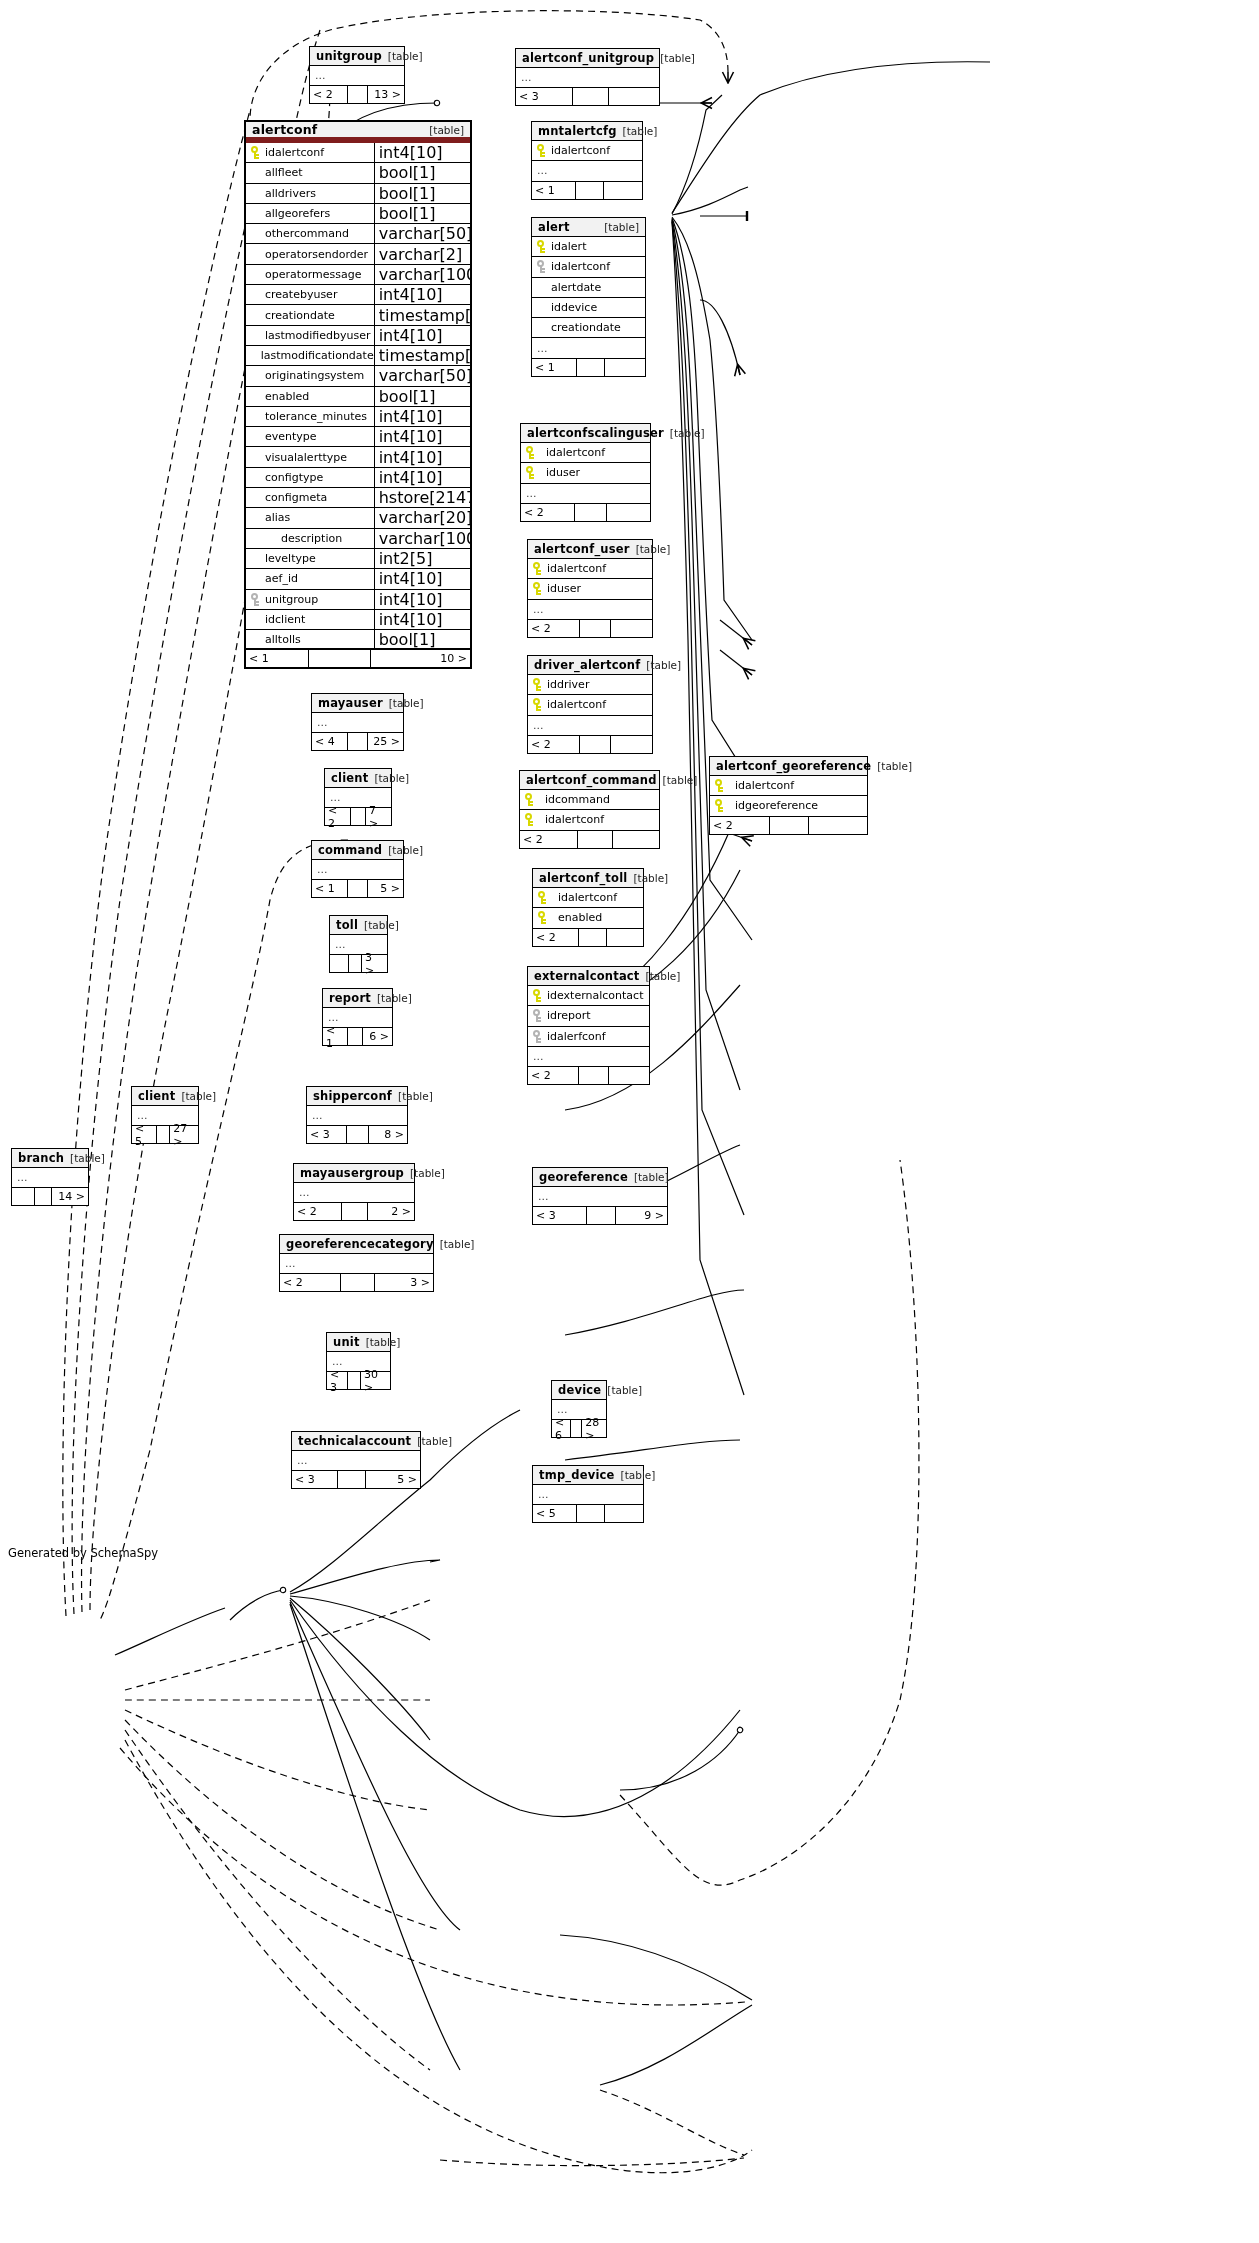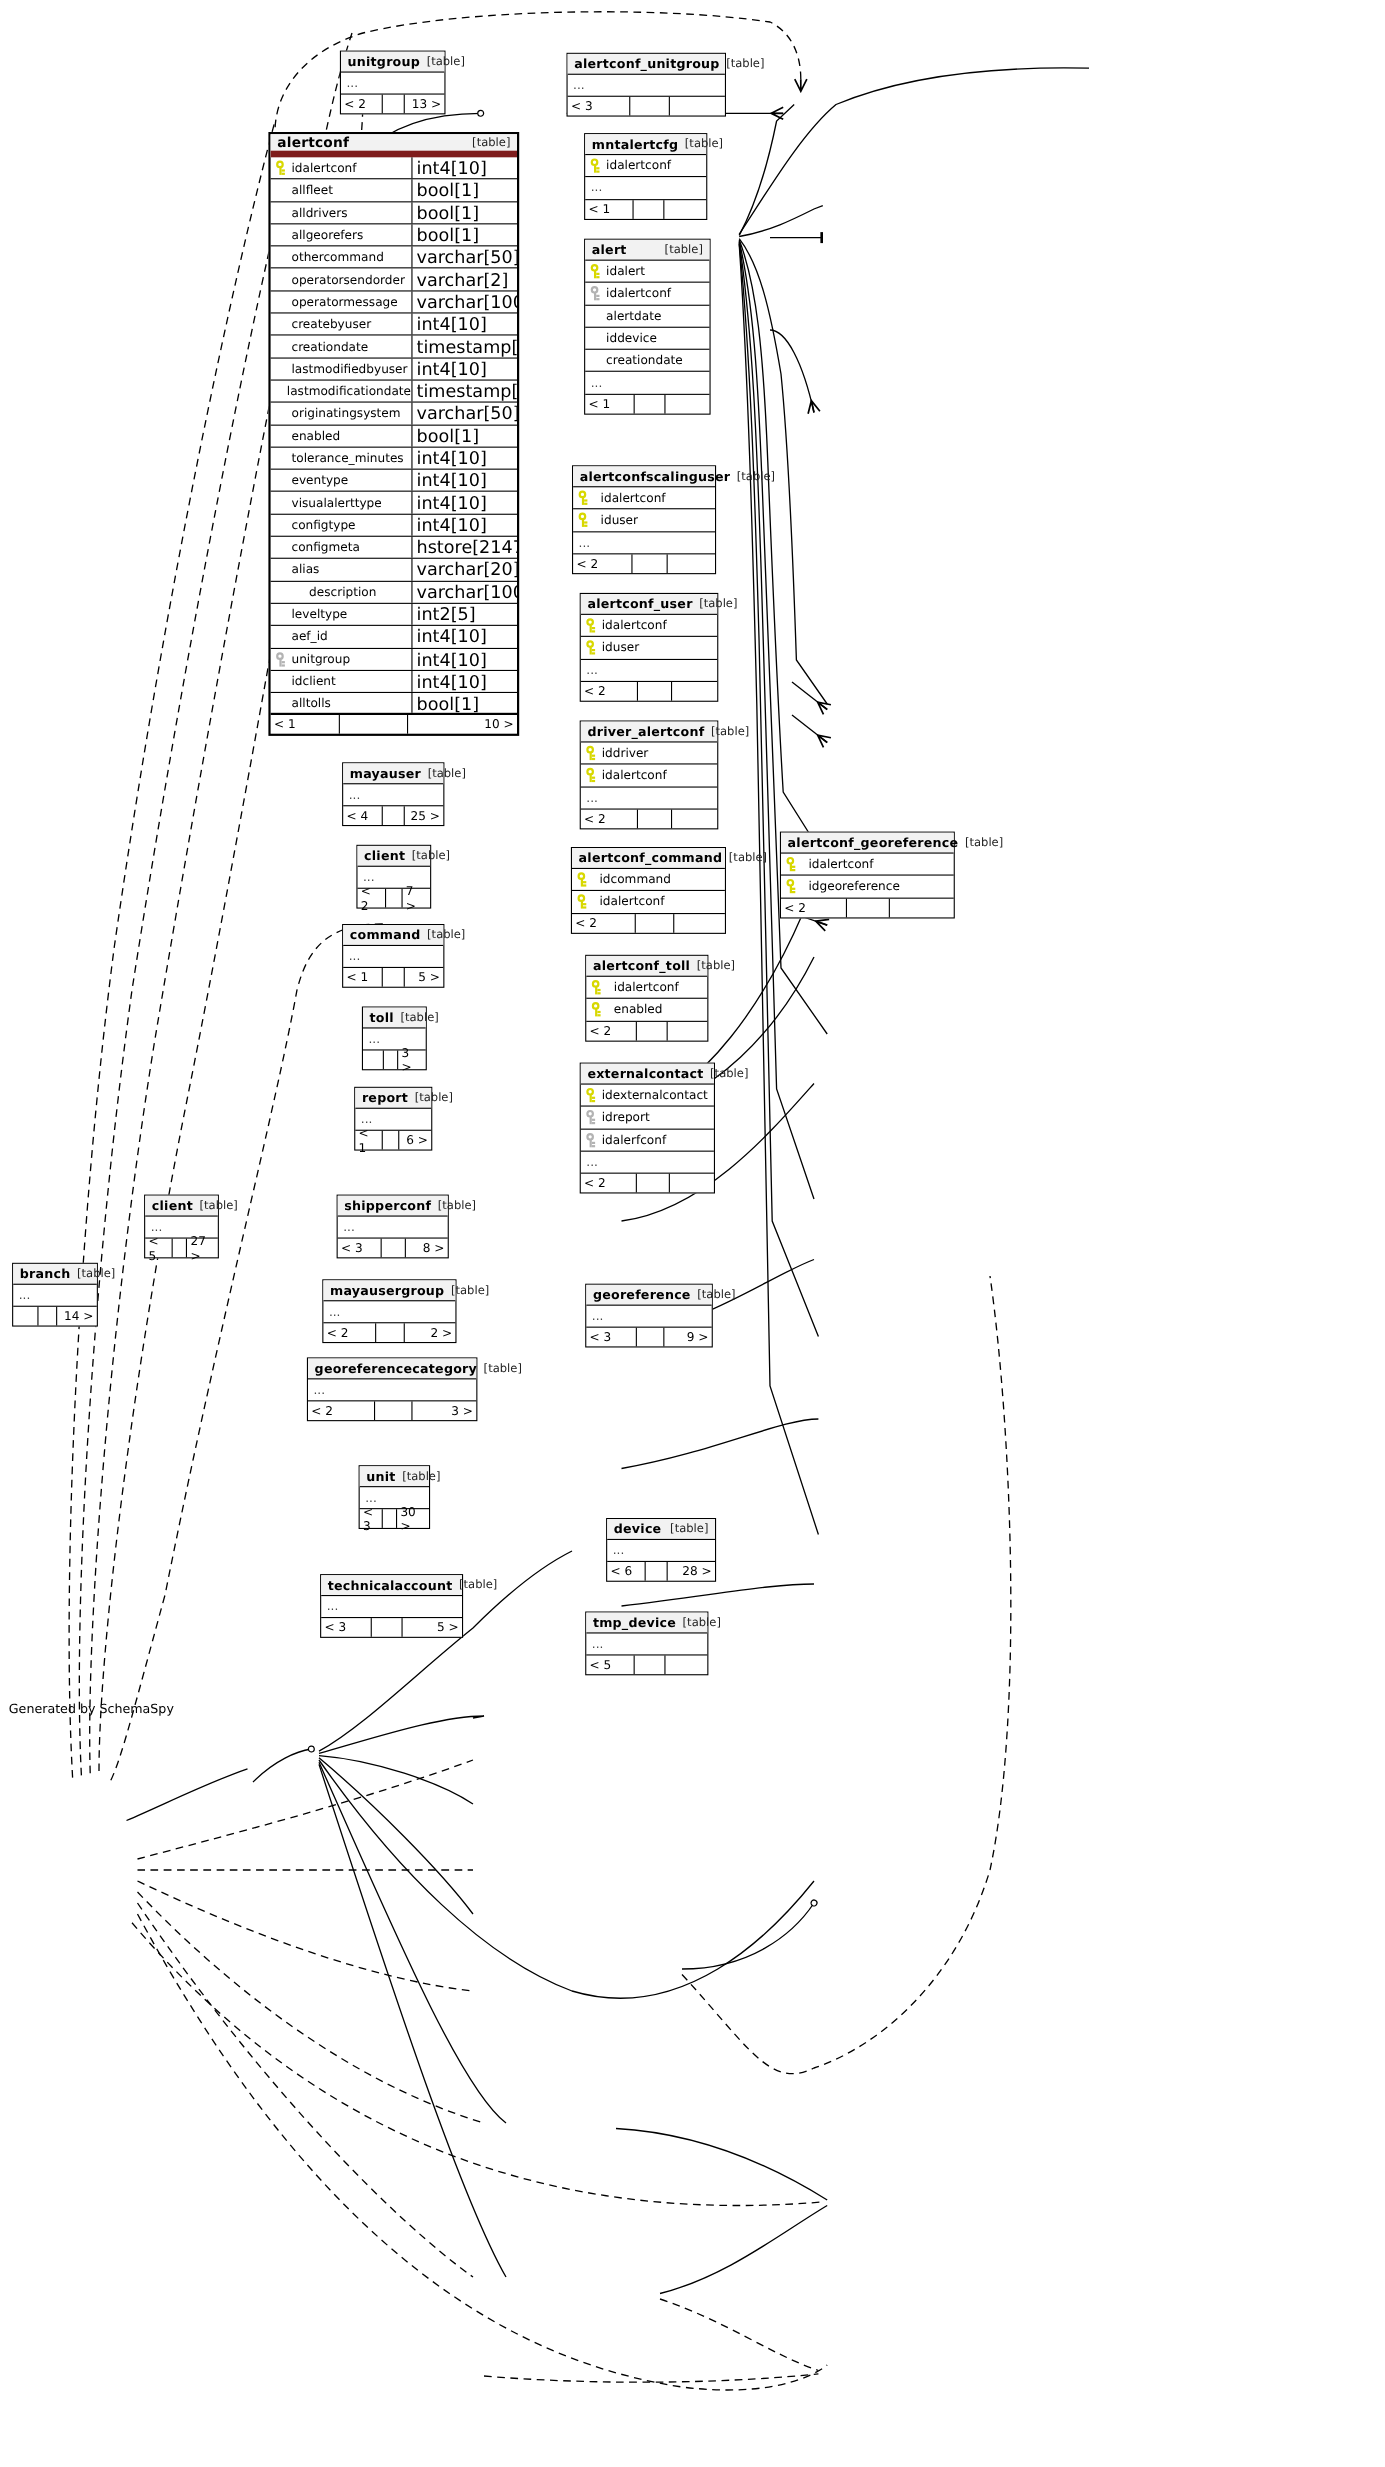--- a/index.html
+++ b/index.html
@@ -835,21 +835,21 @@
     <div class="row">
         <span class="ell">...</span>
       </div>
     <div class="ftr">
       <div class="l" style="width:40%">&lt; 2</div>
       <div style="width:22%"></div>
       <div class="r" style="width:38%">3 &gt;</div>
     </div>
   </div>
 
-  <div class="tbl" style="left:532px;top:1167px;width:116px;">
+  <div class="tbl" style="left:532px;top:1167px;width:136px;">
     <div class="hdr">
       <span class="nm">georeference</span>
       <span class="tg">[table]</span>
     </div>
     <div class="row">
         <span class="ell">...</span>
       </div>
     <div class="ftr">
       <div class="l" style="width:40%">&lt; 3</div>
       <div style="width:22%"></div>
@@ -865,21 +865,21 @@
     <div class="row">
         <span class="ell">...</span>
       </div>
     <div class="ftr">
       <div class="l" style="width:34%">&lt; 3</div>
       <div style="width:20%"></div>
       <div class="r" style="width:46%">30 &gt;</div>
     </div>
   </div>
 
-  <div class="tbl" style="left:551px;top:1380px;width:100px;">
+  <div class="tbl" style="left:551px;top:1380px;width:56px;">
     <div class="hdr">
       <span class="nm">device</span>
       <span class="tg">[table]</span>
     </div>
     <div class="row">
         <span class="ell">...</span>
       </div>
     <div class="ftr">
       <div class="l" style="width:36%">&lt; 6</div>
       <div style="width:20%"></div>

